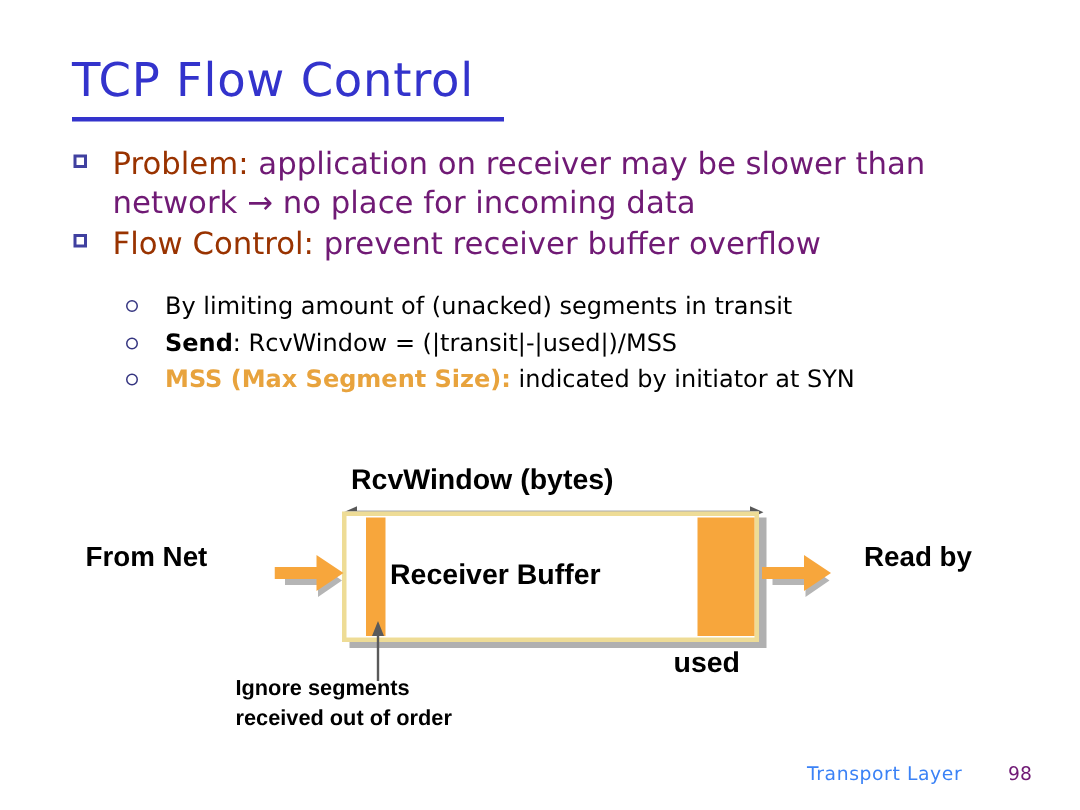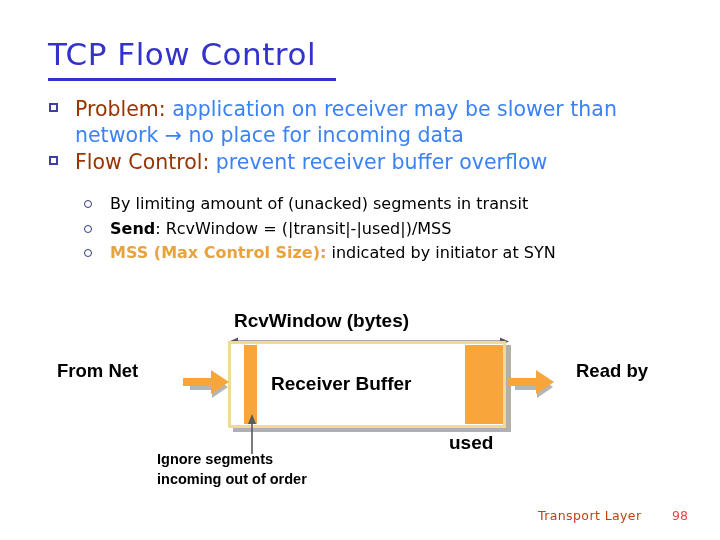--- a/index.html
+++ b/index.html
@@ -56,21 +56,21 @@
     position: absolute;
     left: 5px;
     top: 7px;
     width: 9px;
     height: 9px;
     border: 2px solid #4040A0;
     box-sizing: border-box;
     background: #ffffff;
   }
   .lead-red { color: #993300; }
-  .b1-text { color: #3b82f6; }
+  .b1-text { color: #701a75; }
 
   
   .bullets2 {
     position: absolute;
     left: 82px;
     top: 192px;
     width: 600px;
   }
   .b2 {
     position: relative;
@@ -149,21 +149,21 @@
   .bar-right {
     position: absolute;
     left: 437px;
     top: 345px;
     width: 38px;
     height: 79px;
     background: #F7A63C;
   }
   .buffer-text {
     position: absolute;
-    left: 243px;
+    left: 232px;
     top: 373px;
     font-size: 19px;
     white-space: nowrap;
   }
 
   .lbl-received {
     position: absolute;
     left: 29px;
     top: 358px;
     font-size: 18.5px;
@@ -217,29 +217,29 @@
     width: 36px;
     height: 40px;
   }
 
   
   .footer-text {
     position: absolute;
     left: 538px;
     top: 508px;
     font-size: 12.5px;
-    color: #c2410c;
+    color: #3b82f6;
     letter-spacing: 0.4px;
   }
   .footer-page {
     position: absolute;
     left: 672px;
     top: 508px;
     font-size: 12.5px;
-    color: #ef4444;
+    color: #701a75;
   }
 </style>
 </head>
 <body>
 
 <div class="slide-title">TCP Flow Control</div>
 <div class="title-underline"></div>
 
 <div class="bullets">
   <div class="b1">
@@ -256,21 +256,21 @@
   <div class="b2">
     <span class="ci"></span>
     <span>By limiting amount of (unacked) segments in transit</span>
   </div>
   <div class="b2">
     <span class="ci"></span>
     <span class="lead-bold">Send</span><span>: RcvWindow = (|transit|-|used|)/MSS</span>
   </div>
   <div class="b2">
     <span class="ci"></span>
-    <span class="lead-orange">MSS (Max Control Size):</span><span> indicated by initiator at SYN</span>
+    <span class="lead-orange">MSS (Max Segment Size):</span><span> indicated by initiator at SYN</span>
   </div>
 </div>
 
 <div class="diagram">
 
   <div class="rcvwindow-label arial-bold">RcvWindow (bytes)</div>
 
   <svg class="measure" viewBox="0 0 280 11" preserveAspectRatio="none">
     <line x1="7" y1="5.5" x2="273" y2="5.5" stroke="#595959" stroke-width="2"></line>
     <polygon points="0,5.5 9,1.5 9,9.5" fill="#595959"></polygon>
@@ -288,21 +288,21 @@
   </div>
 
   <div class="lbl-readby arial-bold">
     <div>Read by</div>
   </div>
 
   <div class="lbl-used arial-bold">used</div>
 
   <div class="lbl-ignore arial-bold">
     <div>Ignore segments</div>
-    <div>incoming out of order</div>
+    <div>received out of order</div>
   </div>
 
   <svg class="arrow-in" viewBox="0 0 58 32">
     <polygon points="7,16 29,16 29,8 45,19 29,30 29,22 7,22" fill="#b5b5b5"></polygon>
     <polygon points="0,10 28,10 28,2 46,14 28,26 28,18 0,18" fill="#F7A63C"></polygon>
   </svg>
 
   <svg class="arrow-out" viewBox="0 0 58 32">
     <polygon points="7,16 29,16 29,8 45,19 29,30 29,22 7,22" fill="#b5b5b5"></polygon>
     <polygon points="0,10 28,10 28,2 46,14 28,26 28,18 0,18" fill="#F7A63C"></polygon>

